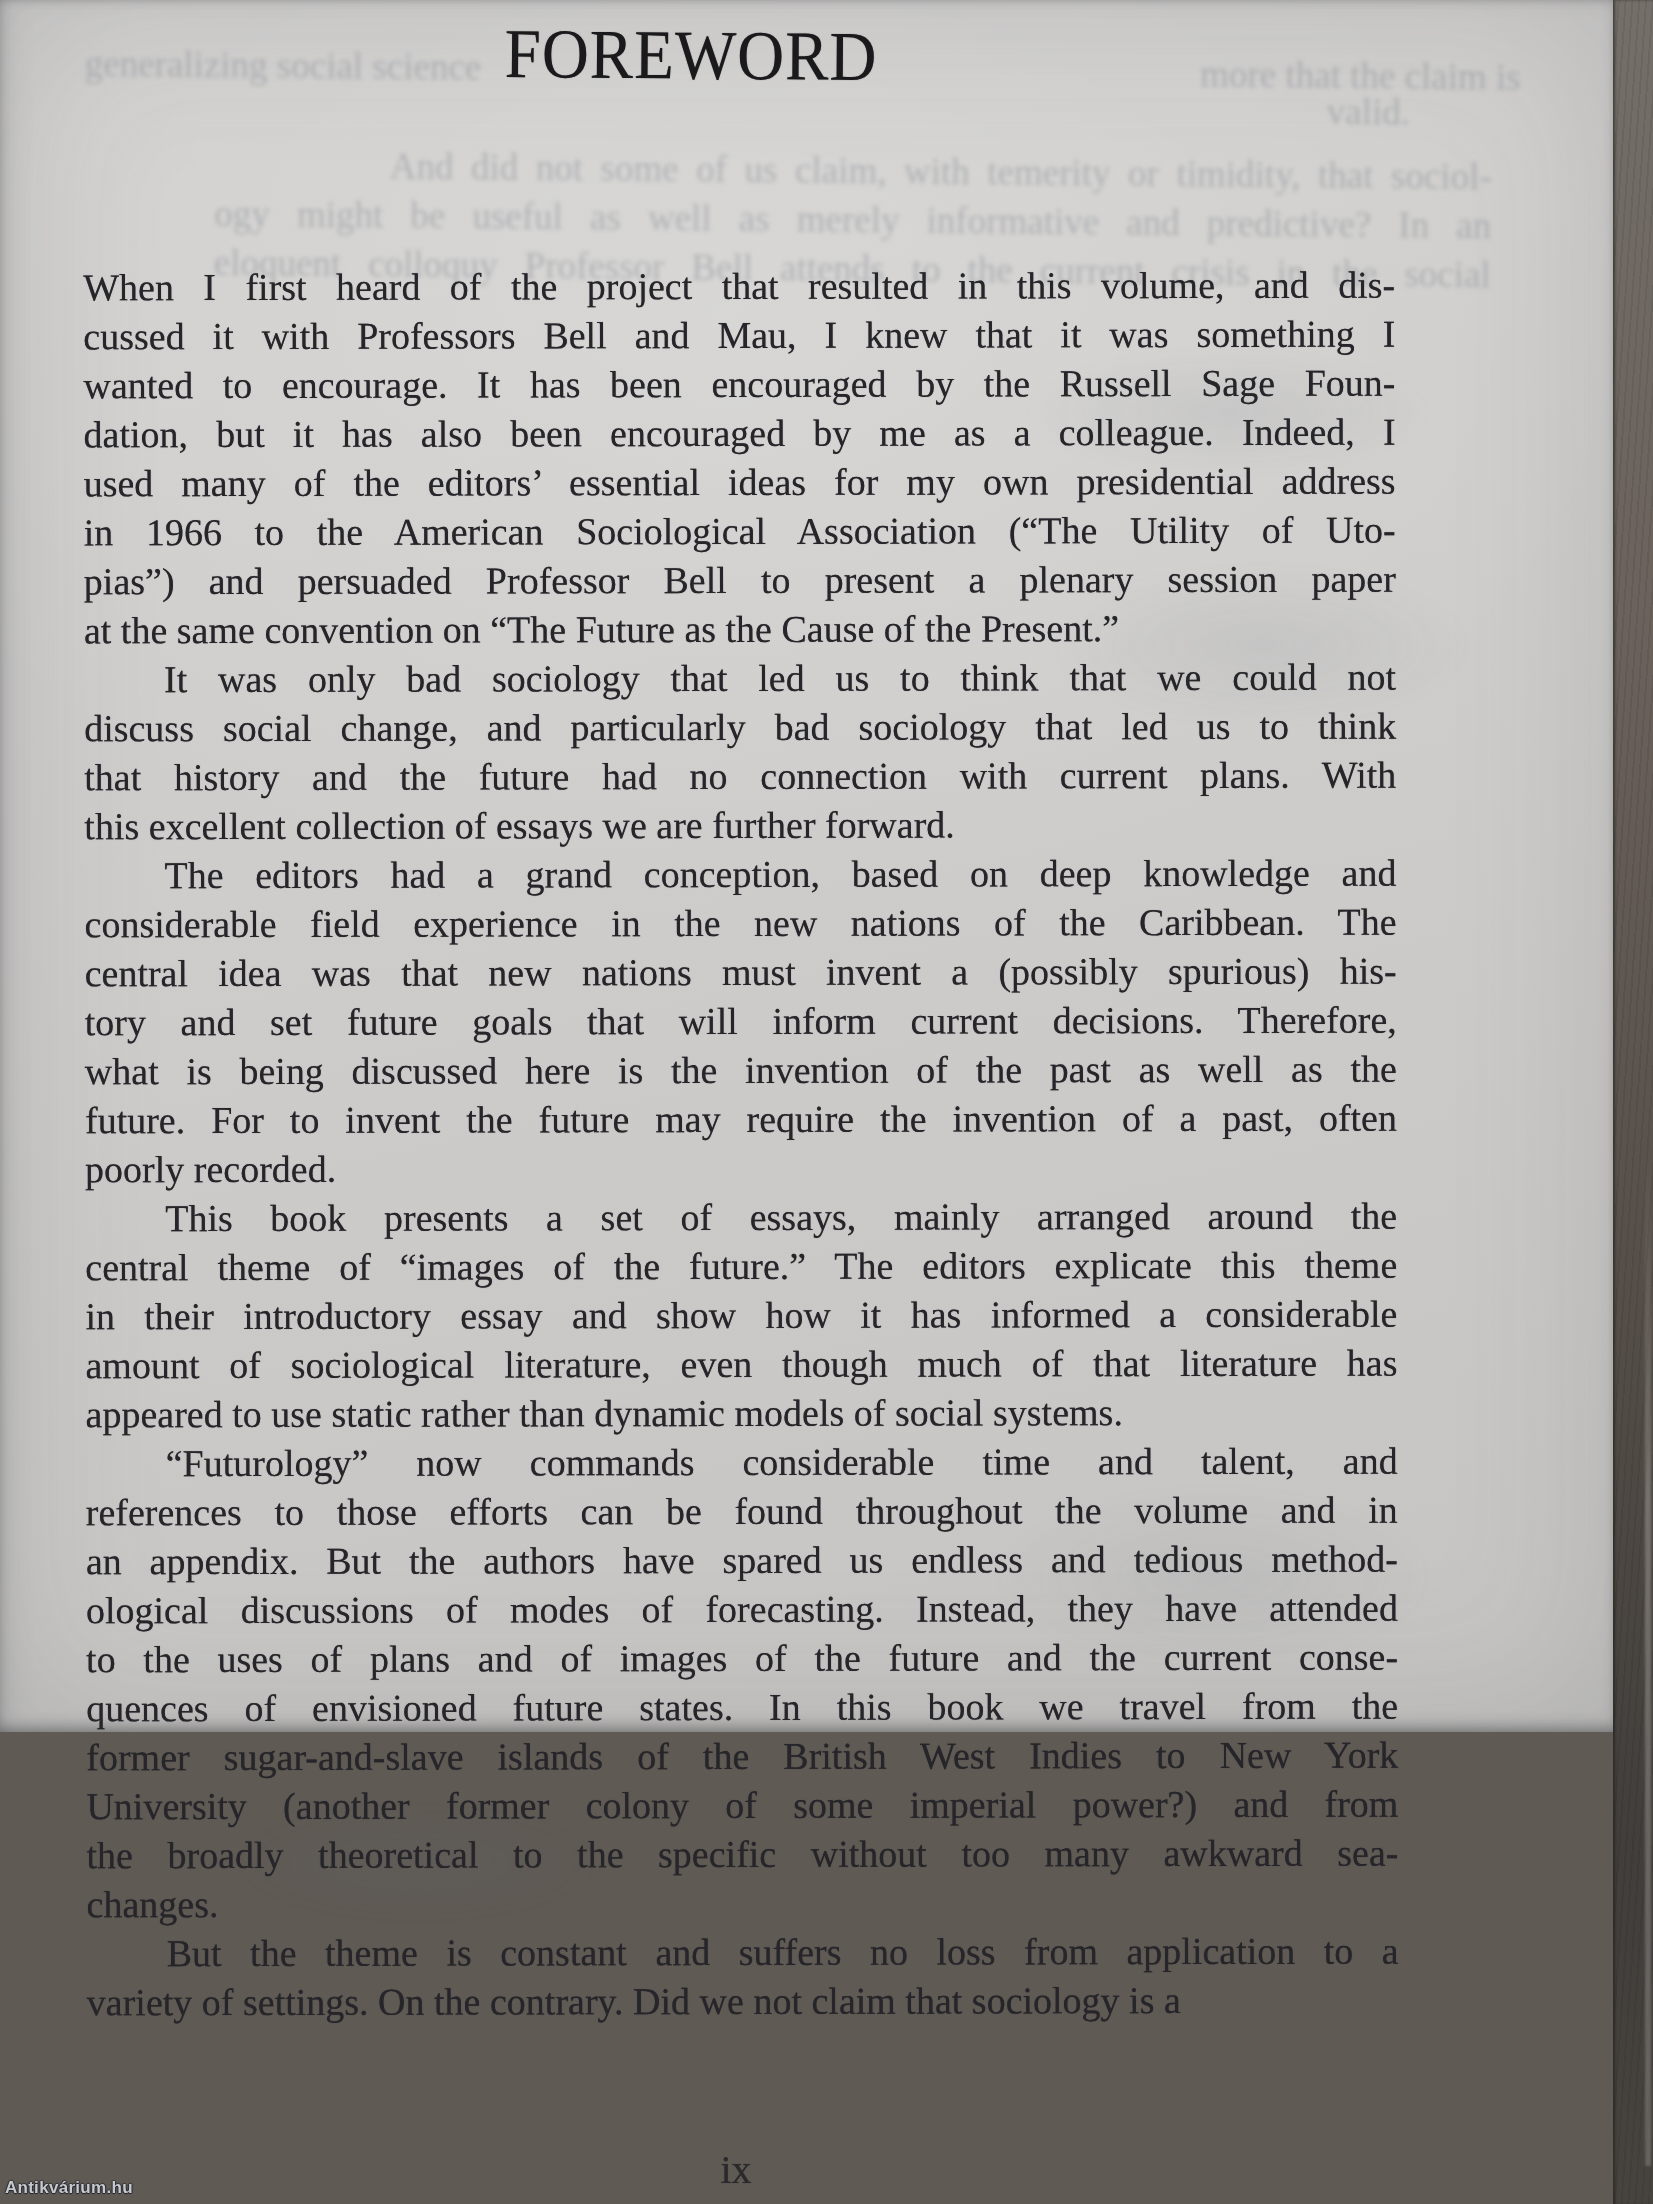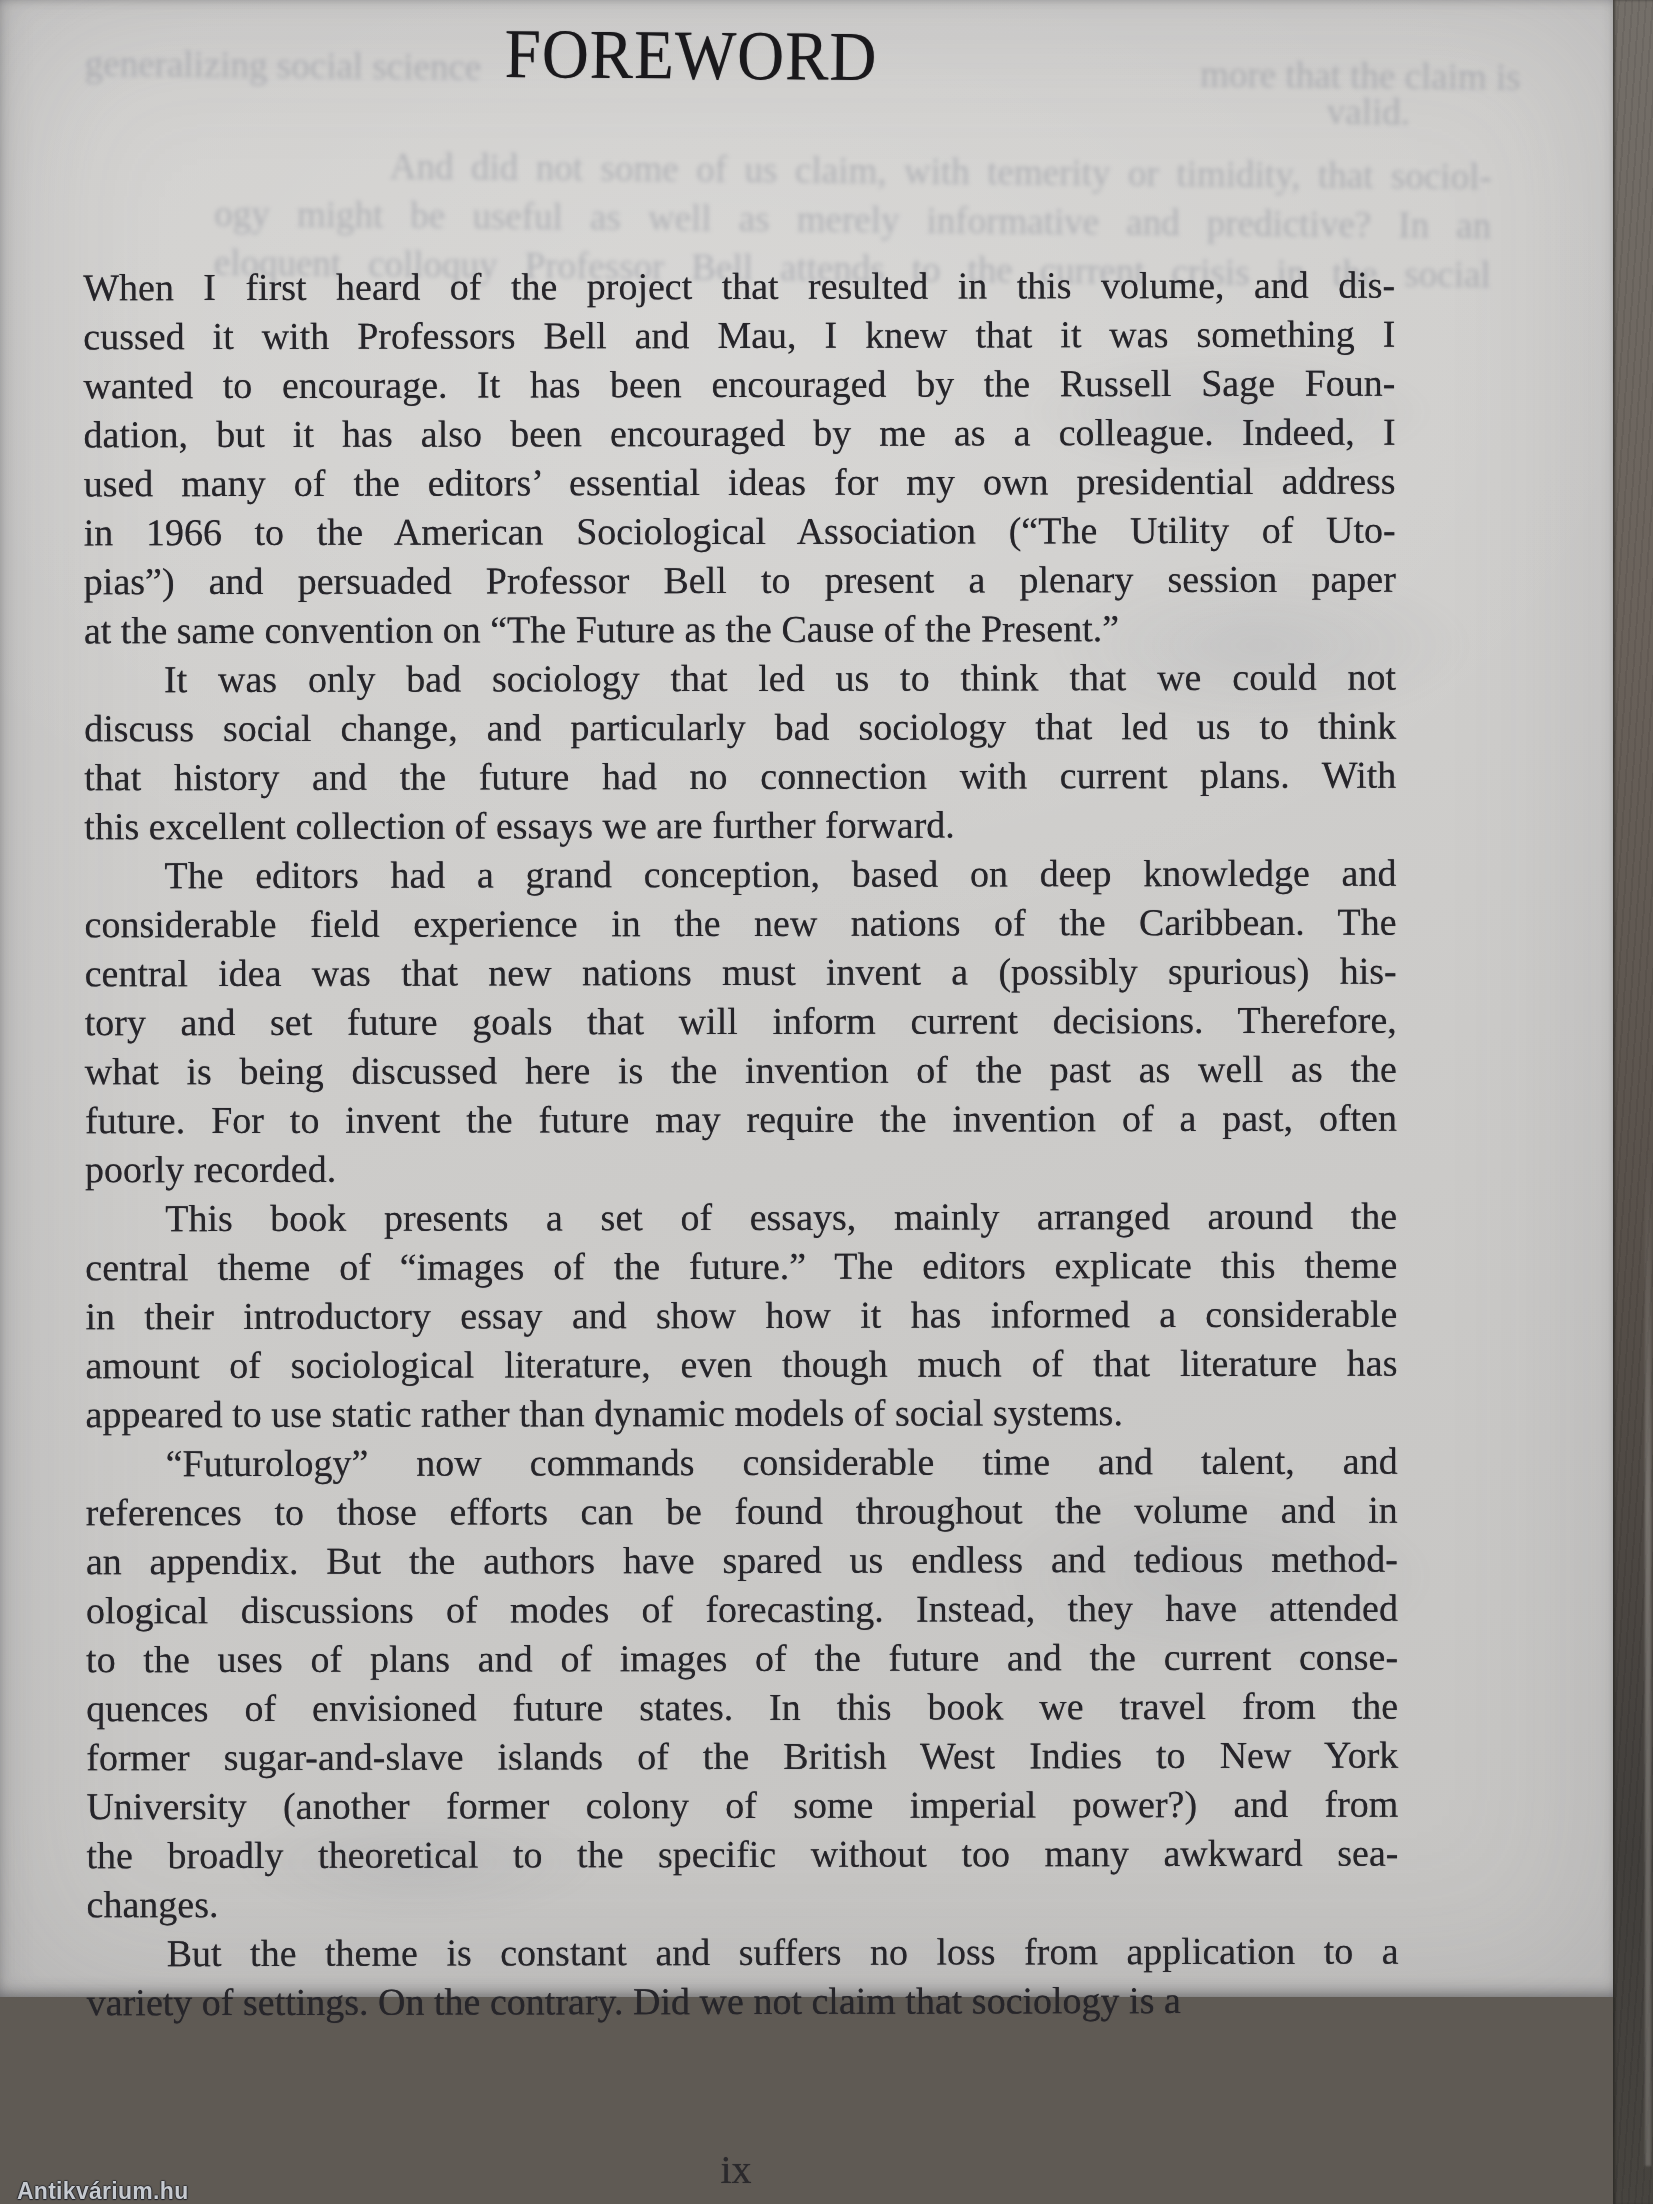--- a/index.html
+++ b/index.html
@@ -16,21 +16,21 @@
     width: 1654px;
     height: 2205px;
     overflow: hidden;
     background: var(--wood, #5f5a54);
   }
   
   .paper {
     position: absolute;
     left: 0; top: 0;
     width: 1614px;
-    height: 1997px;
+    height: 1732px;
     background:
       radial-gradient(ellipse 1359px 873px at 45% 18%, rgba(255,255,255,0.16), rgba(255,255,255,0) 70%),
       linear-gradient(168deg, var(--paper, #d2d1cf) 0%, #cecdcb 45%, var(--paper-edge, #c5c4c2) 100%);
     box-shadow:
       inset 0 0 165px rgba(92,92,98,0.20),
       inset 13.6px 0 33px -15.5px rgba(95,95,100,0.30),
       inset 0 -8.7px 15.5px -6.8px rgba(48,48,50,0.60),
       inset 0 5.8px 9.7px -5.8px rgba(80,80,84,0.35),
       1.9px 0 0 rgba(232,231,228,0.55);
   }
@@ -91,29 +91,28 @@
     font-size: 40px;
     color: #2a292c;
     text-shadow: 0 0 0.7px rgba(25,25,30,0.6);
   }
   
   .watermark {
     position: absolute;
     left: 4.9px; top: 2178px;
     font-family: "Liberation Sans", sans-serif;
     font-weight: bold;
-    font-size: 23px;
+    font-size: 17px;
     letter-spacing: 0.3px;
     color: var(--watermark, #c6cad0);
     text-shadow:
       0 1px 1px rgba(28,31,38,0.95),
       0 -1px 1px rgba(28,31,38,0.55),
       1px 0 1px rgba(28,31,38,0.65),
       -1px 0 1px rgba(28,31,38,0.65);
-    margin-left: 12px;
   }
   
   .edge {
     position: absolute;
     right: 0; top: 0;
     width: 41px; height: 2205px;
     background:
       repeating-linear-gradient(94deg, rgba(0,0,0,0.00) 0 4.9px, rgba(0,0,0,0.07) 4.9px 6.8px),
       linear-gradient(180deg, #746f69 0%, #6a625b 28%, #564f49 58%, #413e3b 84%, #47443f 100%);
     box-shadow: inset 1.9px 0 2.9px rgba(25,24,22,0.55);

